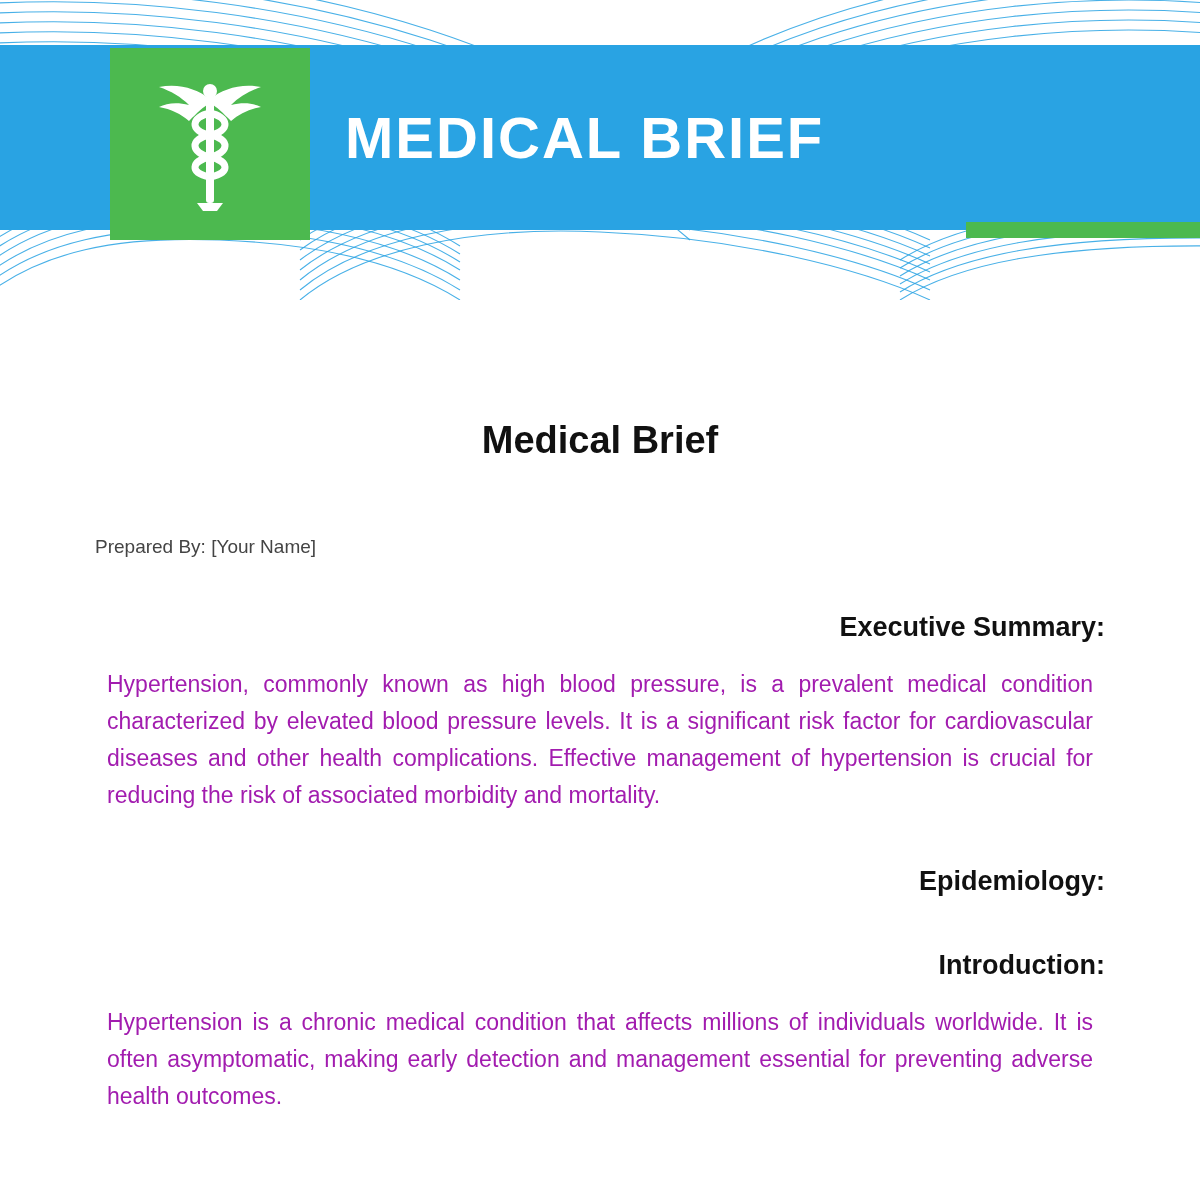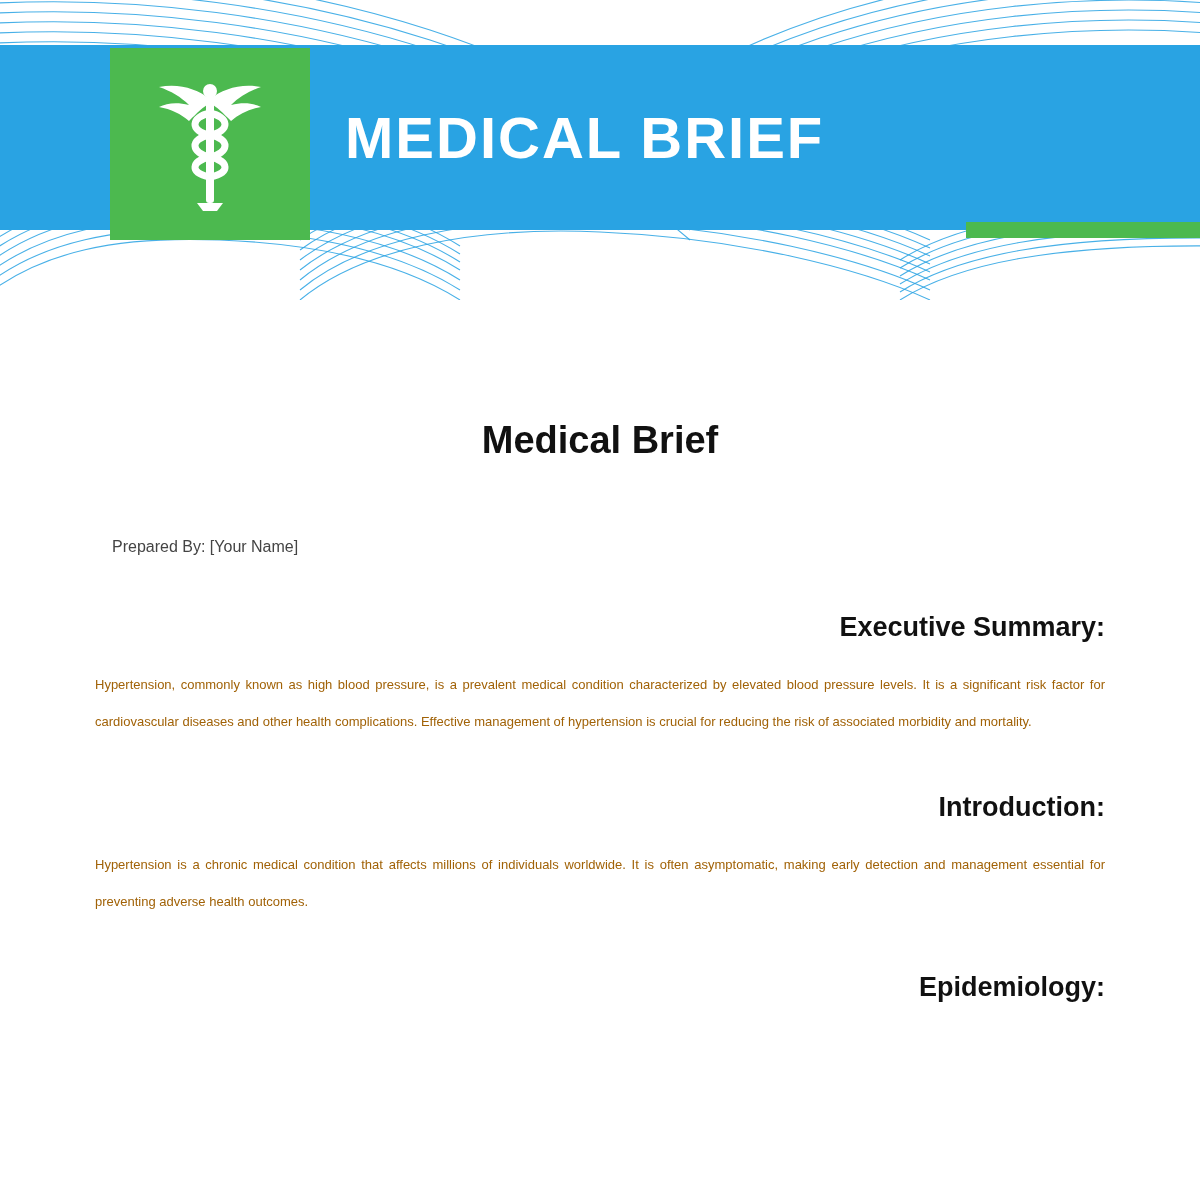--- a/index.html
+++ b/index.html
@@ -76,43 +76,42 @@
   }
   .doc-title {
     text-align: center;
     font-size: 38px;
     font-weight: bold;
     color: #111111;
     margin: 118px 0 0 0;
     line-height: 44px;
   }
   .prepared-by {
-    font-size: 16px;
+    font-size: 19px;
     color: #444444;
     margin-top: 72px;
     line-height: 26px;
-    margin-left: 17px;
   }
   .section {
     margin-top: 50px;
   }
   .section-heading {
     font-size: 27px;
     font-weight: bold;
     color: #111111;
     margin: 0 0 22px 0;
     line-height: 34px;
     text-align: right;
   }
   .section-body {
-    font-size: 13px;
-    color: #a16207;
+    font-size: 23px;
+    color: #a21caf;
     line-height: 37px;
     text-align: justify;
-    margin: 0;
+    margin: 12px;
   }
   .section-last .section-heading {
     margin-bottom: 0;
   }
 </style>
 </head>
 <body>
 
 <div class="doc-header">
 
@@ -203,21 +202,21 @@
 <div class="doc-body">
   <h1 class="doc-title">Medical Brief</h1>
 
   <p class="prepared-by">Prepared By: [Your Name]</p>
 
   <div class="section">
     <h2 class="section-heading">Executive Summary:</h2>
     <p class="section-body">Hypertension, commonly known as high blood pressure, is a prevalent medical condition characterized by elevated blood pressure levels. It is a significant risk factor for cardiovascular diseases and other health complications. Effective management of hypertension is crucial for reducing the risk of associated morbidity and mortality.</p>
   </div>
 
+  <div class="section section-last">
+    <h2 class="section-heading">Epidemiology:</h2>
+  </div>
+
   <div class="section">
     <h2 class="section-heading">Introduction:</h2>
     <p class="section-body">Hypertension is a chronic medical condition that affects millions of individuals worldwide. It is often asymptomatic, making early detection and management essential for preventing adverse health outcomes.</p>
   </div>
-
-  <div class="section section-last">
-    <h2 class="section-heading">Epidemiology:</h2>
-  </div>
 </div>
 
 </body></html>

